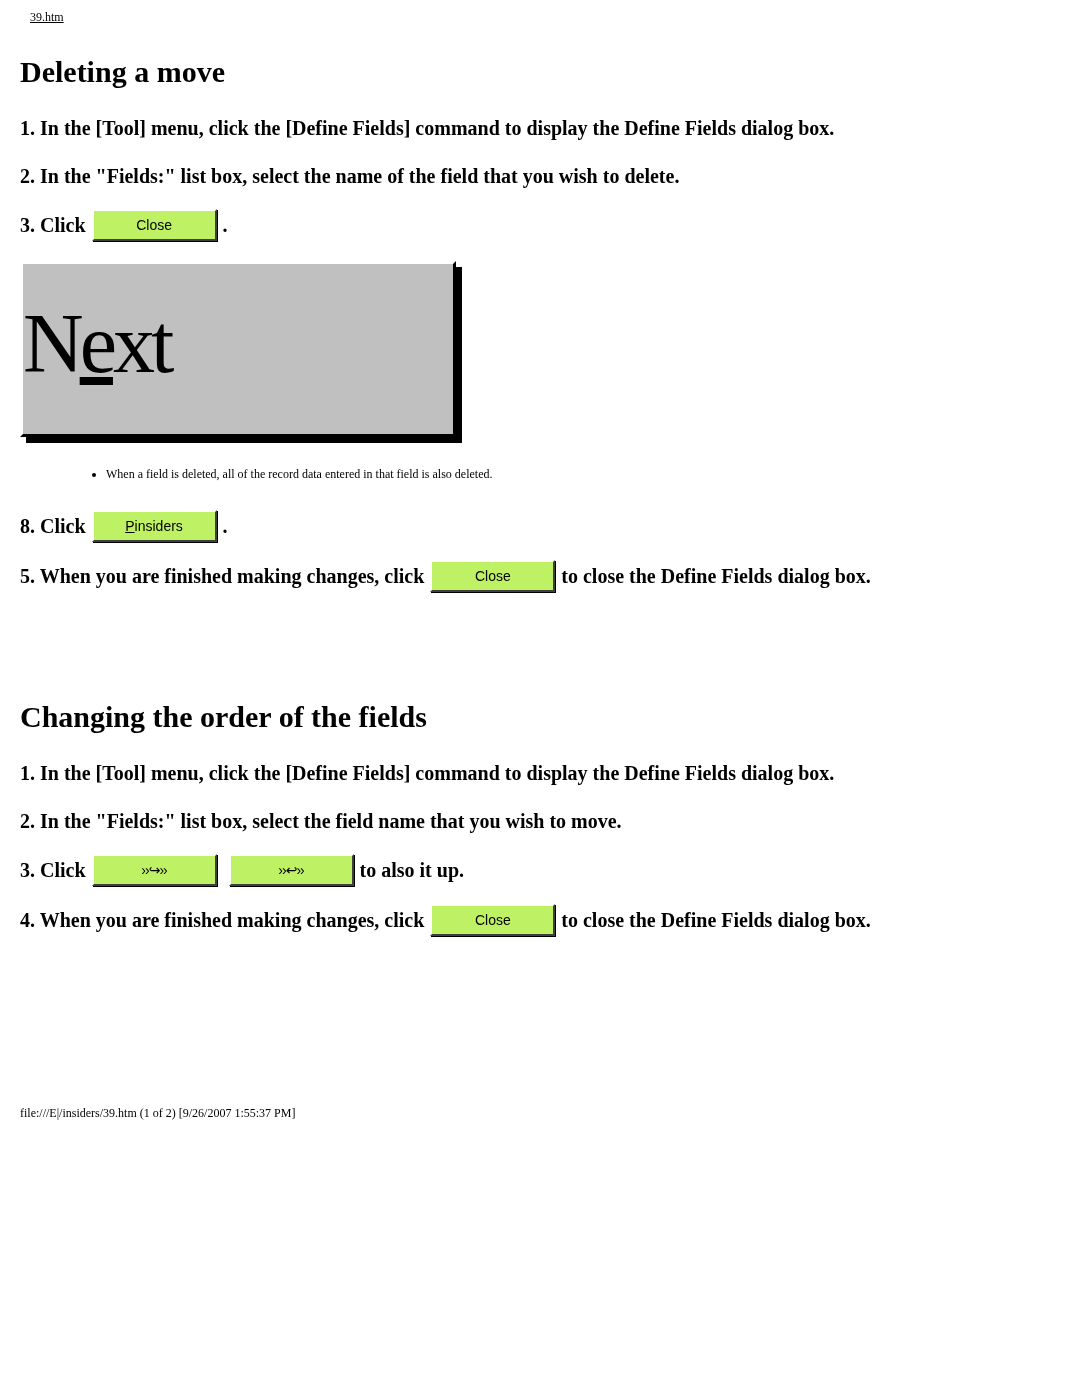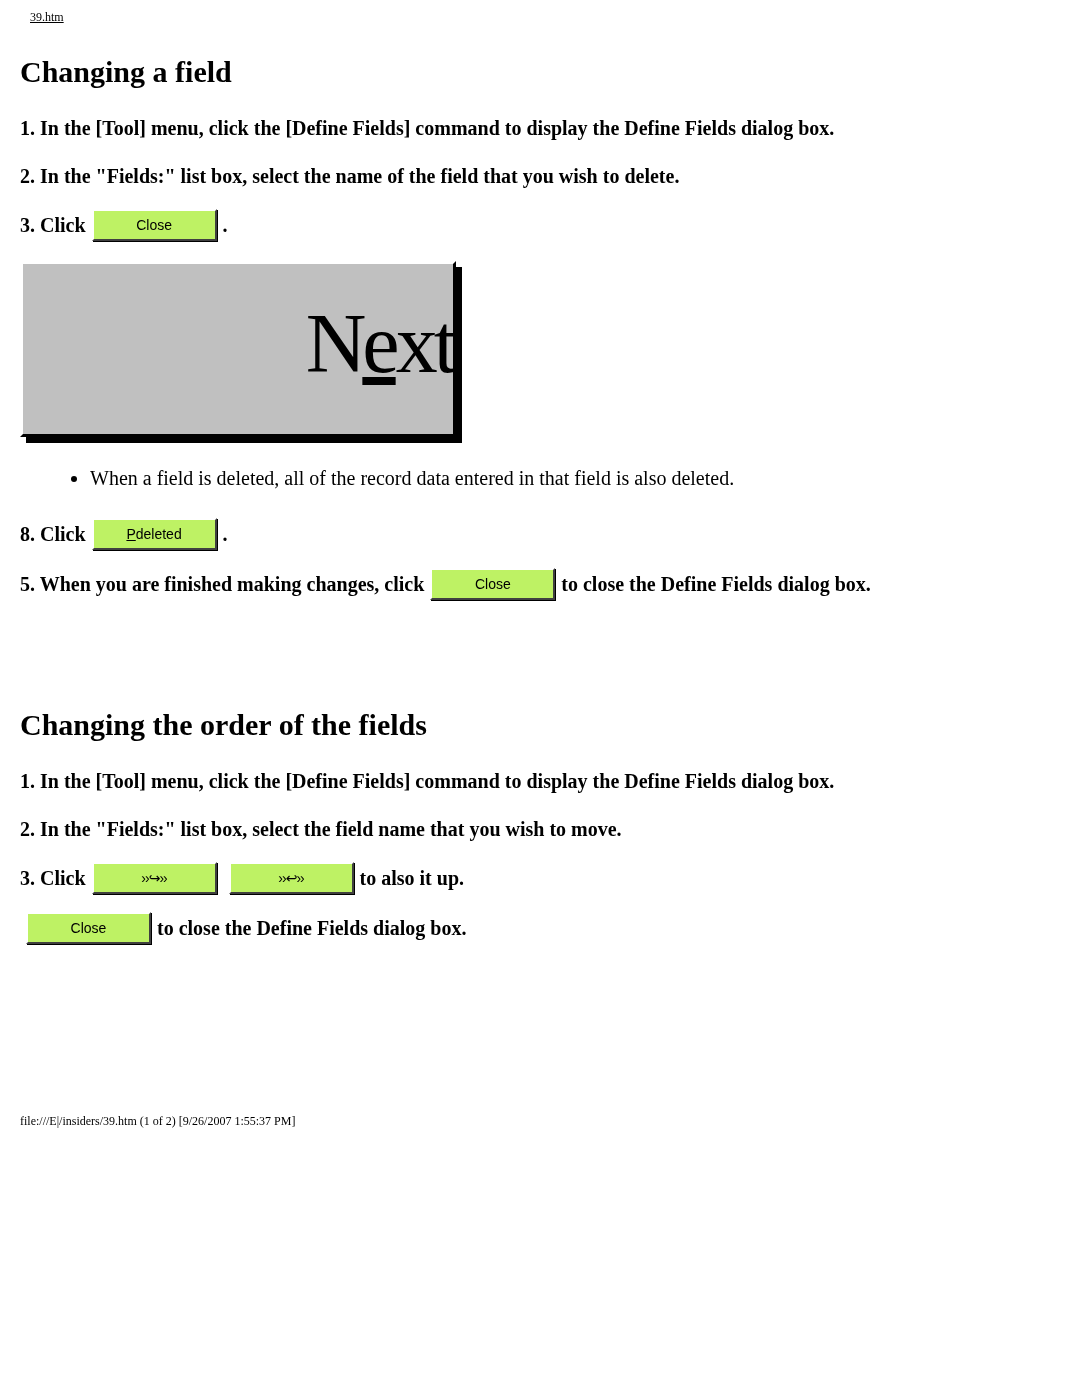--- a/index.html
+++ b/index.html
@@ -50,61 +50,61 @@
   .win-button-big {
     display: block;
     background: #c0c0c0;
     border: 3px solid;
     border-color: #ffffff #000000 #000000 #ffffff;
     box-shadow: 6px 6px 0 #000;
     width: 430px;
     height: 170px;
     margin: 20px 0 30px 0;
     position: relative;
-    text-align: right;
+    text-align: left;
     line-height: 160px;
   }
   .win-button-big .big-label {
     font-family: "Times New Roman", serif;
     font-size: 84px;
     font-weight: normal;
     letter-spacing: -4px;
     position: relative;
   }
   .underline-char {
     text-decoration: underline;
   }
   ul.note {
     margin: 16px 0 28px 50px;
     padding: 0 0 0 20px;
   }
   ul.note li {
-    font-size: 20px;
+    font-size: 12px;
     font-weight: normal;
-    margin: 8px 0;
+    margin: 8px 16px;
   }
   .arrow-icon {
     font-family: Arial, sans-serif;
     font-size: 14px;
     letter-spacing: -1px;
   }
   .footer {
     font-size: 12px;
     margin-top: 170px;
   }
   .section-gap {
     height: 60px;
   }
 </style>
 </head>
 <body>
 
 <div class="header-path">39.htm</div>
 
-<h2>Changing a field</h2>
+<h2>Deleting a move</h2>
 
 <div class="step">1. In the [Tool] menu, click the [Define Fields] command to display the Define Fields dialog box.</div>
 <div class="step">2. In the "Fields:" list box, select the name of the field that you wish to delete.</div>
 
 <div class="step">
   <span>3. Click </span>
   <span class="win-button">Close</span>
   <span>.</span>
 </div>
 
@@ -113,21 +113,21 @@
 </div>
 
 <ul class="note">
   <li>When a field is deleted, all of the record data entered in that field is also deleted.</li>
 </ul>
 
 <div class="step">
   <span>8. Click </span>
   <span class="win-button">
       <span class="underline-char">P</span>
-      <span>deleted</span>
+      <span>insiders</span>
     </span>
   <span>.</span>
 </div>
 
 <div class="step">
   <span>5. When you are finished making changes, click </span>
   <span class="win-button">Close</span>
   <span> to close the Define Fields dialog box.</span>
 </div>
 
@@ -143,17 +143,18 @@
   <span class="win-button">
     <span class="arrow-icon">››↪››</span>
   </span>
   <span class="win-button">
     <span class="arrow-icon">››↩››</span>
   </span>
   <span> to also it up.</span>
 </div>
 
 <div class="step">
+  <span>4. When you are finished making changes, click </span>
   <span class="win-button">Close</span>
   <span> to close the Define Fields dialog box.</span>
 </div>
 
 <div class="footer">file:///E|/insiders/39.htm (1 of 2) [9/26/2007 1:55:37 PM]</div>
 
 </body></html>

